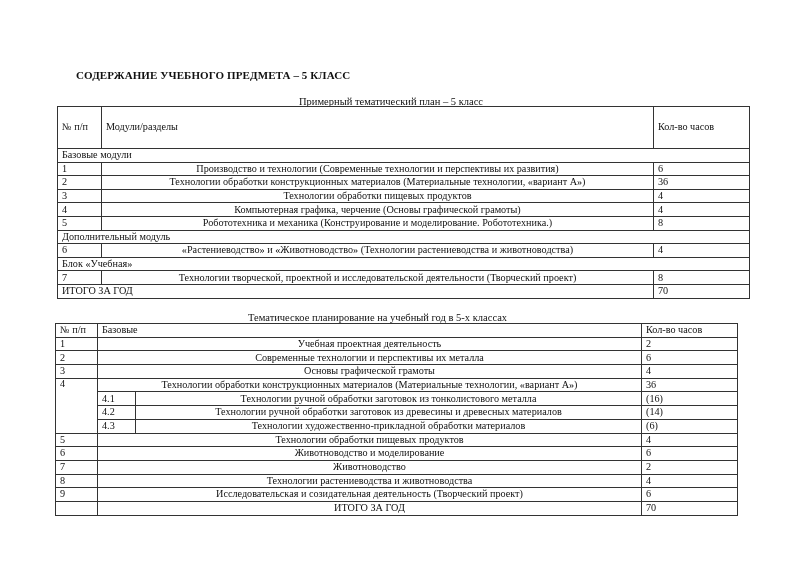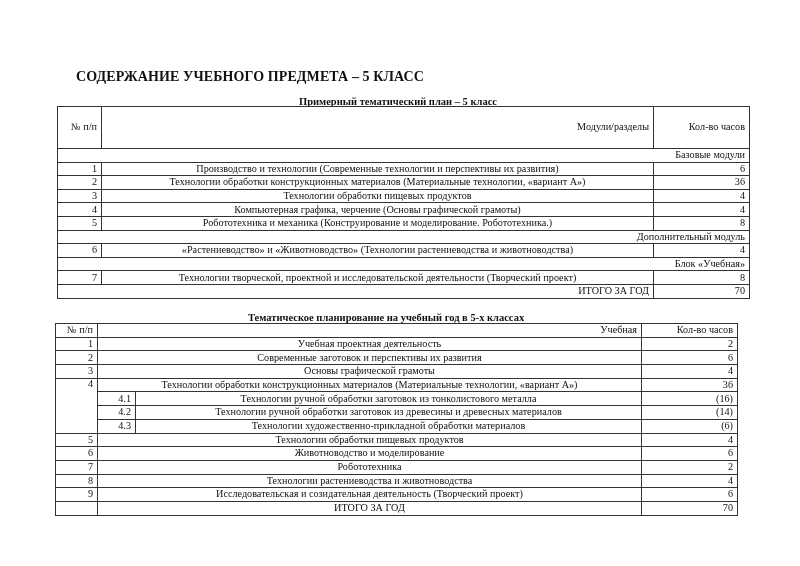--- a/index.html
+++ b/index.html
@@ -2,34 +2,34 @@
 <html><head>
 <meta charset="utf-8">
 <style>
   html, body { margin: 0; padding: 0; background: #ffffff; }
   body {
     width: 800px; height: 566px; position: relative; overflow: hidden;
     font-family: "Liberation Serif", "DejaVu Serif", serif; color: #111;
   }
   .doc-title {
     position: absolute; left: 76px; top: 69px;
-    font-size: 14px; font-weight: bold; letter-spacing: 0.1px;
+    font-size: 11px; font-weight: bold; letter-spacing: 0.1px;
   }
   .caption {
-    position: absolute; font-size: 10.5px; font-weight: bold; white-space: nowrap;
+    position: absolute; font-size: 10.5px; font-weight: normal; white-space: nowrap;
   }
   table {
     position: absolute; border-collapse: collapse; table-layout: fixed;
     font-size: 10.2px; line-height: 1;
   }
   td, th {
     border: 1px solid #333; padding: 0 4px; white-space: nowrap; overflow: hidden;
     font-weight: normal;
   }
-  .c { text-align: right; }
+  .c { text-align: left; }
   .l { text-align: center; }
   .b { font-weight: normal; }
   #t1 { left: 57px; top: 106px; width: 692px; }
   #t1 tr { height: 13.6px; }
   #t1 tr.hdr { height: 42px; }
   #t2 { left: 55px; top: 323px; width: 682px; }
   #t2 tr { height: 13.7px; }
 </style>
 </head>
 <body>
@@ -106,31 +106,31 @@
 <table id="t2">
   <colgroup>
       <col style="width:42px">
       <col style="width:38px">
       <col style="width:506px">
       <col style="width:96px">
     </colgroup>
   <tbody>
       <tr>
     <td class="c">№ п/п</td>
-    <td colspan="2" class="c">Учебная</td>
+    <td colspan="2" class="c">Базовые</td>
     <td class="c">Кол-во часов</td>
   </tr>
   <tr>
     <td class="c">1</td>
     <td colspan="2" class="l">Учебная проектная деятельность</td>
     <td class="c">2</td>
   </tr>
   <tr>
     <td class="c">2</td>
-    <td colspan="2" class="l">Современные заготовок и перспективы их развития</td>
+    <td colspan="2" class="l">Современные технологии и перспективы их металла</td>
     <td class="c">6</td>
   </tr>
   <tr>
     <td class="c">3</td>
     <td colspan="2" class="l">Основы графической грамоты</td>
     <td class="c">4</td>
   </tr>
   <tr>
     <td rowspan="4" class="c" style="vertical-align:top;">4</td>
     <td colspan="2" class="l">Технологии обработки конструкционных материалов (Материальные технологии, «вариант А»)</td>
@@ -156,21 +156,21 @@
     <td colspan="2" class="l">Технологии обработки пищевых продуктов</td>
     <td class="c">4</td>
   </tr>
   <tr>
     <td class="c">6</td>
     <td colspan="2" class="l">Животноводство и моделирование</td>
     <td class="c">6</td>
   </tr>
   <tr>
     <td class="c">7</td>
-    <td colspan="2" class="l">Робототехника</td>
+    <td colspan="2" class="l">Животноводство</td>
     <td class="c">2</td>
   </tr>
   <tr>
     <td class="c">8</td>
     <td colspan="2" class="l">Технологии растениеводства и животноводства</td>
     <td class="c">4</td>
   </tr>
   <tr>
     <td class="c">9</td>
     <td colspan="2" class="l">Исследовательская и созидательная деятельность (Творческий проект)</td>

